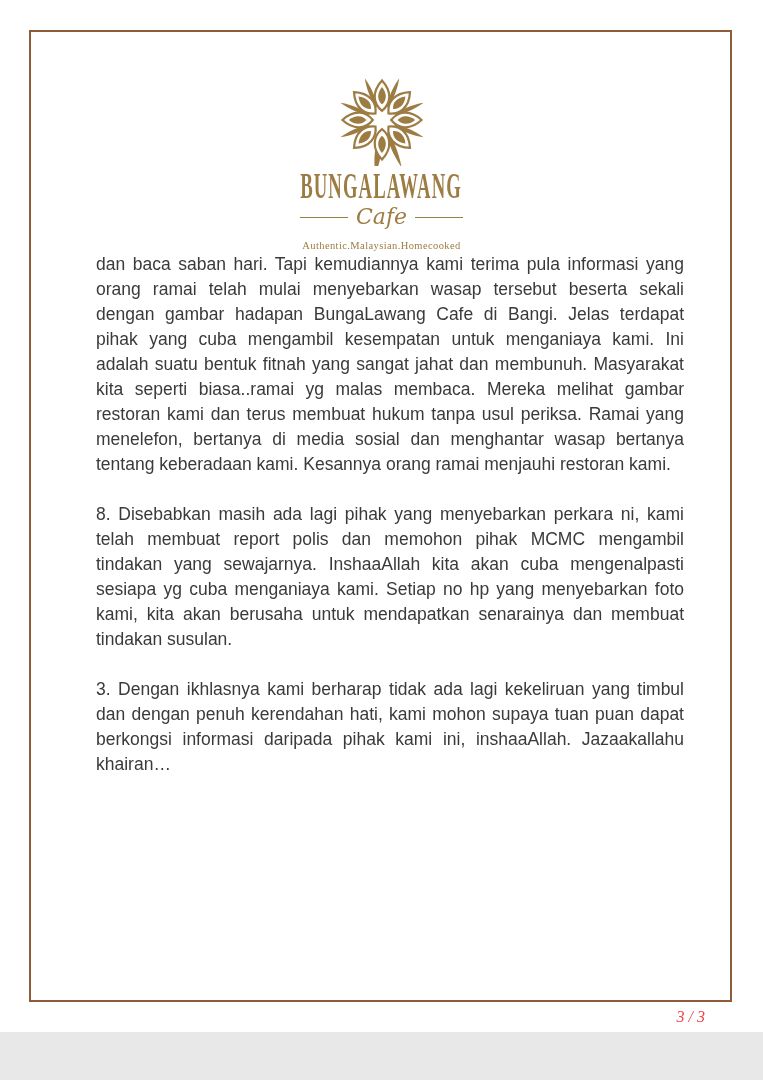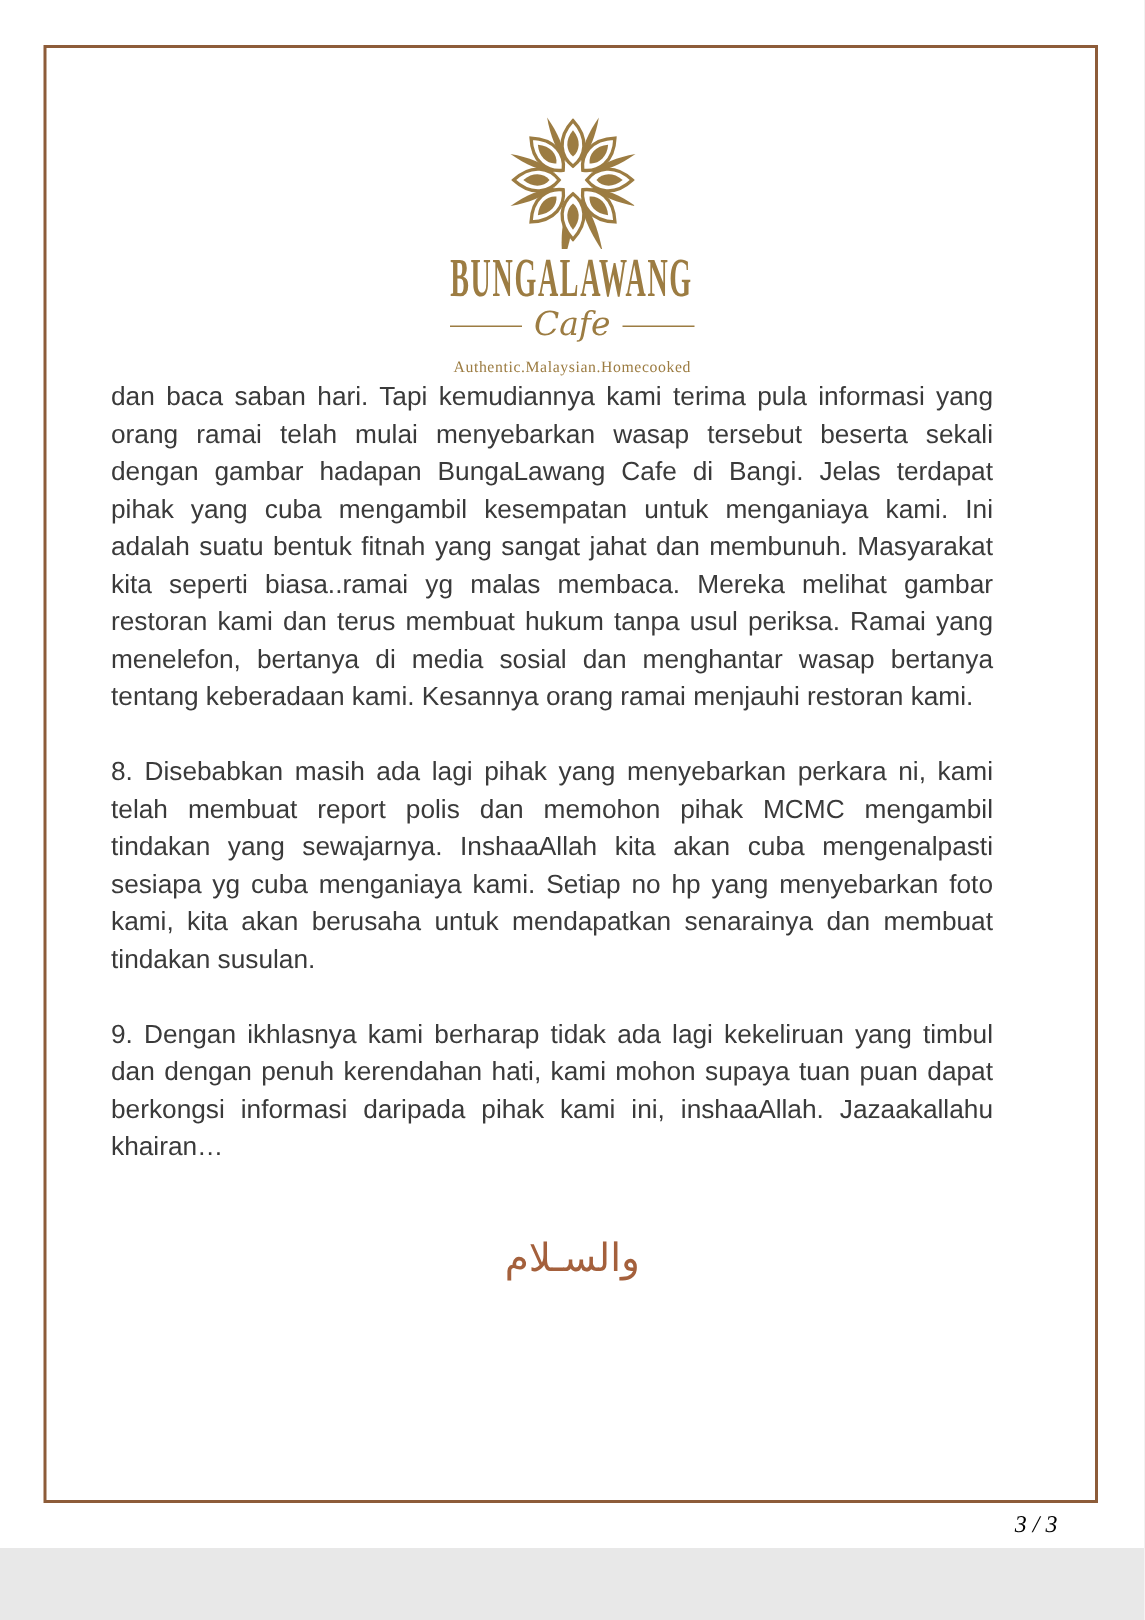--- a/index.html
+++ b/index.html
@@ -52,21 +52,21 @@
   .tagline {
     margin-top:12px;
     font-family:"Liberation Serif", serif;
     font-size:10.5px;
     letter-spacing:0.4px;
     color:#9c7c42;
   }
   
   .body-text {
     position:absolute;
-    top:252px; left:74px; width:588px;
+    top:252px; left:96px; width:588px;
     font-size:17.5px;
     line-height:25px;
     color:#3a3a3a;
     text-align:justify;
   }
   .body-text p { margin:0 0 25px 0; }
   .salutation {
     position:absolute;
     top:824px; left:0; right:0;
     text-align:center;
@@ -75,21 +75,21 @@
     font-size:26px;
     color:#a4603c;
   }
   
   .page-number {
     position:absolute;
     top:1008px; right:58px;
     font-family:"Liberation Serif", serif;
     font-style:italic;
     font-size:16px;
-    color:#000000;
+    color:#ef4444;
   }
 </style>
 </head>
 <body>
 
 <div class="page">
 
   <div class="frame"></div>
 
   <div class="logo">
@@ -151,20 +151,19 @@
       <span class="cafe-script">Cafe</span>
       <span class="cafe-rule"></span>
     </div>
 
     <div class="tagline">Authentic.Malaysian.Homecooked</div>
   </div>
 
   <div class="body-text">
     <p>dan baca saban hari. Tapi kemudiannya kami terima pula informasi yang orang ramai telah mulai menyebarkan wasap tersebut beserta sekali dengan gambar hadapan BungaLawang Cafe di Bangi. Jelas terdapat pihak yang cuba mengambil kesempatan untuk menganiaya kami. Ini adalah suatu bentuk fitnah yang sangat jahat dan membunuh. Masyarakat kita seperti biasa..ramai yg malas membaca. Mereka melihat gambar restoran kami dan terus membuat hukum tanpa usul periksa. Ramai yang menelefon, bertanya di media sosial dan menghantar wasap bertanya tentang keberadaan kami. Kesannya orang ramai menjauhi restoran kami.</p>
     <p>8. Disebabkan masih ada lagi pihak yang menyebarkan perkara ni, kami telah membuat report polis dan memohon pihak MCMC mengambil tindakan yang sewajarnya. InshaaAllah kita akan cuba mengenalpasti sesiapa yg cuba menganiaya kami. Setiap no hp yang menyebarkan foto kami, kita akan berusaha untuk mendapatkan senarainya dan membuat tindakan susulan.</p>
-    <p>9. Dengan ikhlasnya kami berharap tidak ada lagi kekeliruan yang timbul dan dengan penuh kerendahan hati, kami mohon supaya tuan puan dapat berkongsi informasi daripada pihak kami ini, inshaaAllah. Jazaakallahu khairan…</p>
+    <p>3. Dengan ikhlasnya kami berharap tidak ada lagi kekeliruan yang timbul dan dengan penuh kerendahan hati, kami mohon supaya tuan puan dapat berkongsi informasi daripada pihak kami ini, inshaaAllah. Jazaakallahu khairan…</p>
   </div>
 
-  <div class="salutation" dir="rtl">والسـلام</div>
 
   <div class="page-number">3 / 3</div>
 
 </div>
 
 </body></html>

